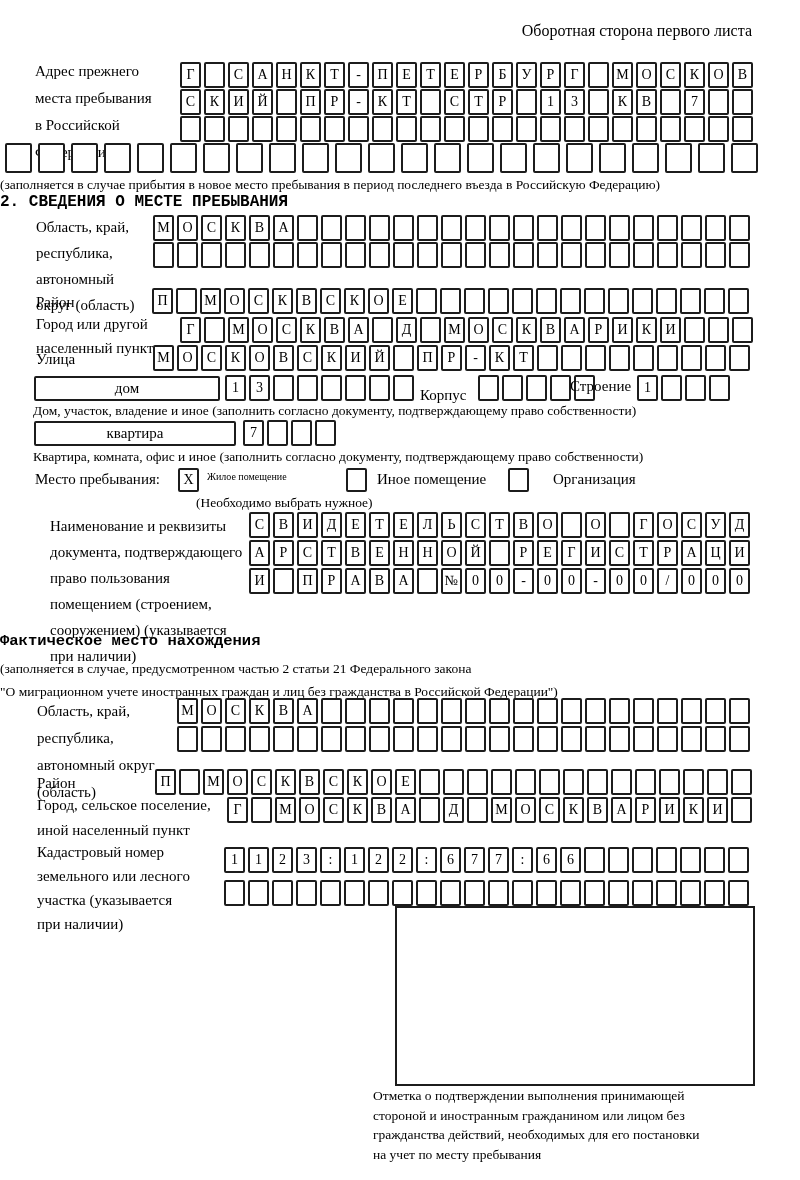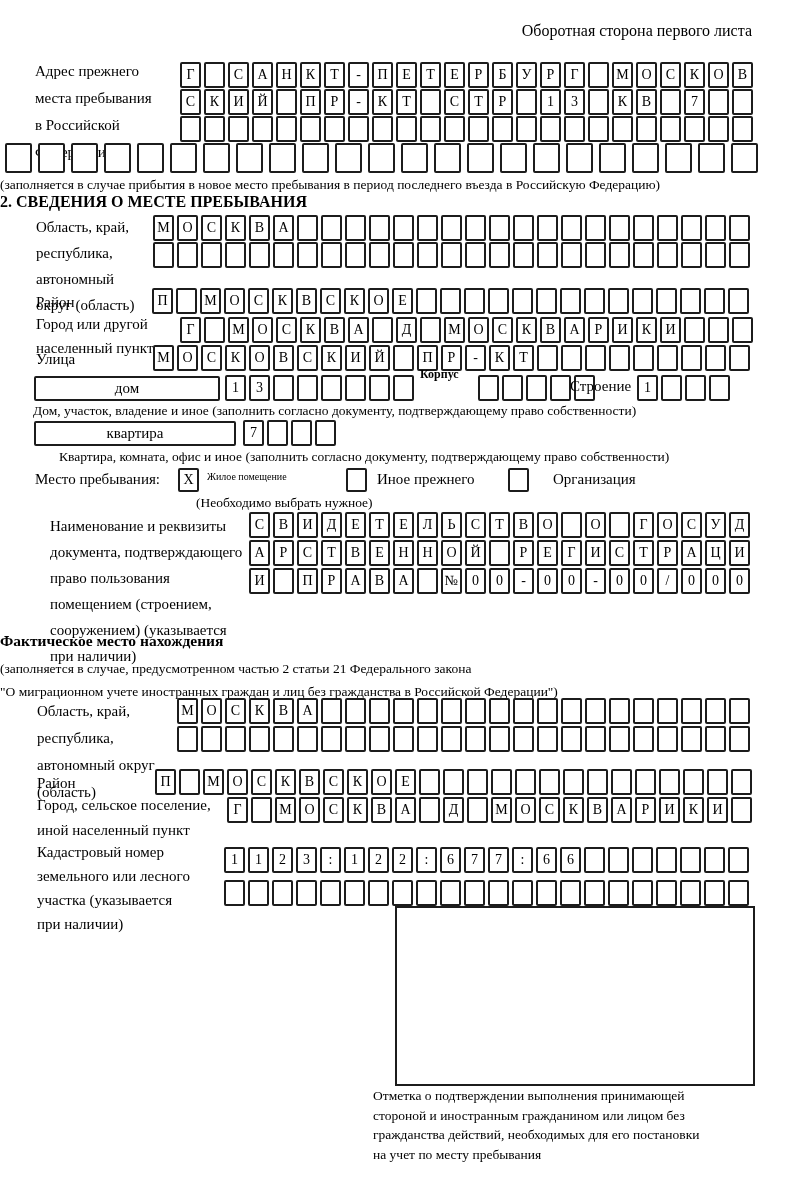--- a/index.html
+++ b/index.html
@@ -2,21 +2,21 @@
 <html><head>
 <meta charset="utf-8">
 <style>
   html,body{margin:0;padding:0;background:#fff;}
   body{width:800px;height:1180px;position:relative;font-family:"Liberation Serif",serif;color:#000;}
   .abs{position:absolute;}
   .label{font-size:15px;line-height:26px;white-space:pre-line;}
   .lh25{line-height:25px;}
   .lh24{line-height:24px;}
   .cap{font-size:13.5px;white-space:pre-line;}
-  .bold{font-weight:bold;}
+  .bold{font-weight:bold;font-family:Liberation Mono, monospace;}
   .center{text-align:left;}
   .boxrow{position:absolute;display:flex;gap:3px;}
   .boxrow .box{width:21px;height:26px;border:2px solid #1c1c1c;border-radius:2px;box-sizing:border-box;
     display:flex;align-items:center;justify-content:center;font-size:14px;background:#fff;flex:0 0 auto;}
   .boxrow.lg{gap:6px;}
   .boxrow.lg .box{width:27px;height:30px;}
   .bigfield{position:absolute;height:25px;border:2px solid #1c1c1c;border-radius:2px;box-sizing:border-box;
     display:flex;align-items:center;justify-content:center;font-size:15px;background:#fff;}
   .checkbox{position:absolute;width:21px;height:24px;border:2px solid #1c1c1c;border-radius:2px;box-sizing:border-box;
     display:flex;align-items:center;justify-content:center;font-size:14px;background:#fff;}
@@ -288,21 +288,21 @@
 <div class="boxrow" style="left:225px;top:375px;">
     <span class="box">1</span>
     <span class="box">3</span>
     <span class="box"></span>
     <span class="box"></span>
     <span class="box"></span>
     <span class="box"></span>
     <span class="box"></span>
     <span class="box"></span>
   </div>
-<div class="abs" style="left:420px;top:367px;font-size:12px;font-weight:bold;">Корпус</div>
+<div class="abs" style="left:420px;top:387px;font-size:15px;">Корпус</div>
 <div class="boxrow" style="left:478px;top:375px;">
     <span class="box"></span>
     <span class="box"></span>
     <span class="box"></span>
     <span class="box"></span>
     <span class="box"></span>
   </div>
 <div class="abs" style="left:570px;top:378px;font-size:15px;">Строение</div>
 <div class="boxrow" style="left:637px;top:375px;">
     <span class="box">1</span>
@@ -312,27 +312,27 @@
   </div>
 <div class="abs cap" style="left:33px;top:403px;">Дом, участок, владение и иное (заполнить согласно документу, подтверждающему право собственности)</div>
 
 <div class="bigfield" style="left:34px;top:421px;width:202px;">квартира</div>
 <div class="boxrow" style="left:243px;top:420px;">
     <span class="box">7</span>
     <span class="box"></span>
     <span class="box"></span>
     <span class="box"></span>
   </div>
-<div class="abs cap" style="left:33px;top:449px;margin-left:26px;">Квартира, комната, офис и иное (заполнить согласно документу, подтверждающему право собственности)</div>
+<div class="abs cap" style="left:33px;top:449px;">Квартира, комната, офис и иное (заполнить согласно документу, подтверждающему право собственности)</div>
 
 <div class="abs" style="left:35px;top:471px;font-size:15px;">Место пребывания:</div>
 <div class="checkbox" style="left:178px;top:468px;">X</div>
 <div class="abs" style="left:207px;top:471px;font-size:10px;">Жилое помещение</div>
 <div class="checkbox" style="left:346px;top:468px;"></div>
-<div class="abs" style="left:377px;top:471px;font-size:15px;">Иное прежнего</div>
+<div class="abs" style="left:377px;top:471px;font-size:15px;">Иное помещение</div>
 <div class="checkbox" style="left:508px;top:468px;"></div>
 <div class="abs" style="left:553px;top:471px;font-size:15px;">Организация</div>
 <div class="abs cap center" style="left:196px;top:495px;width:280px;">(Необходимо выбрать нужное)</div>
 
 <div class="abs label" style="left:50px;top:513px;">Наименование и реквизиты
 документа, подтверждающего
 право пользования
 помещением (строением,
 сооружением) (указывается
 при наличии)</div>

